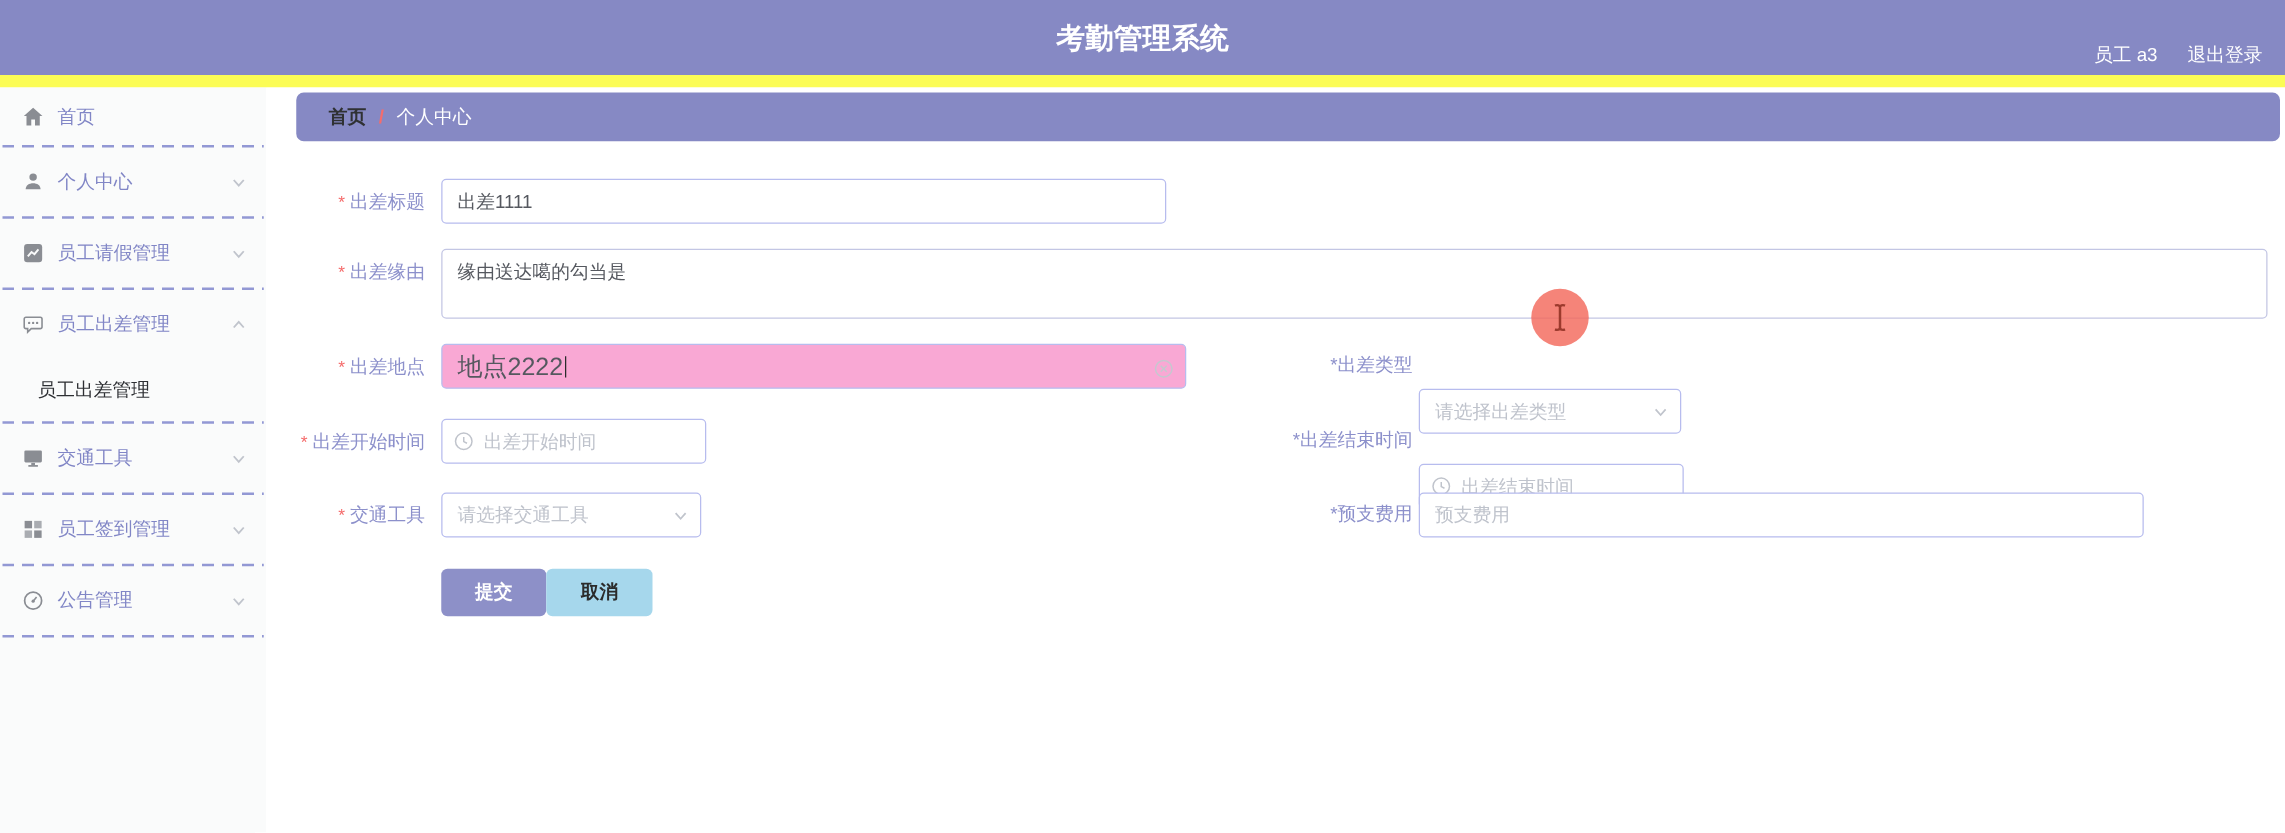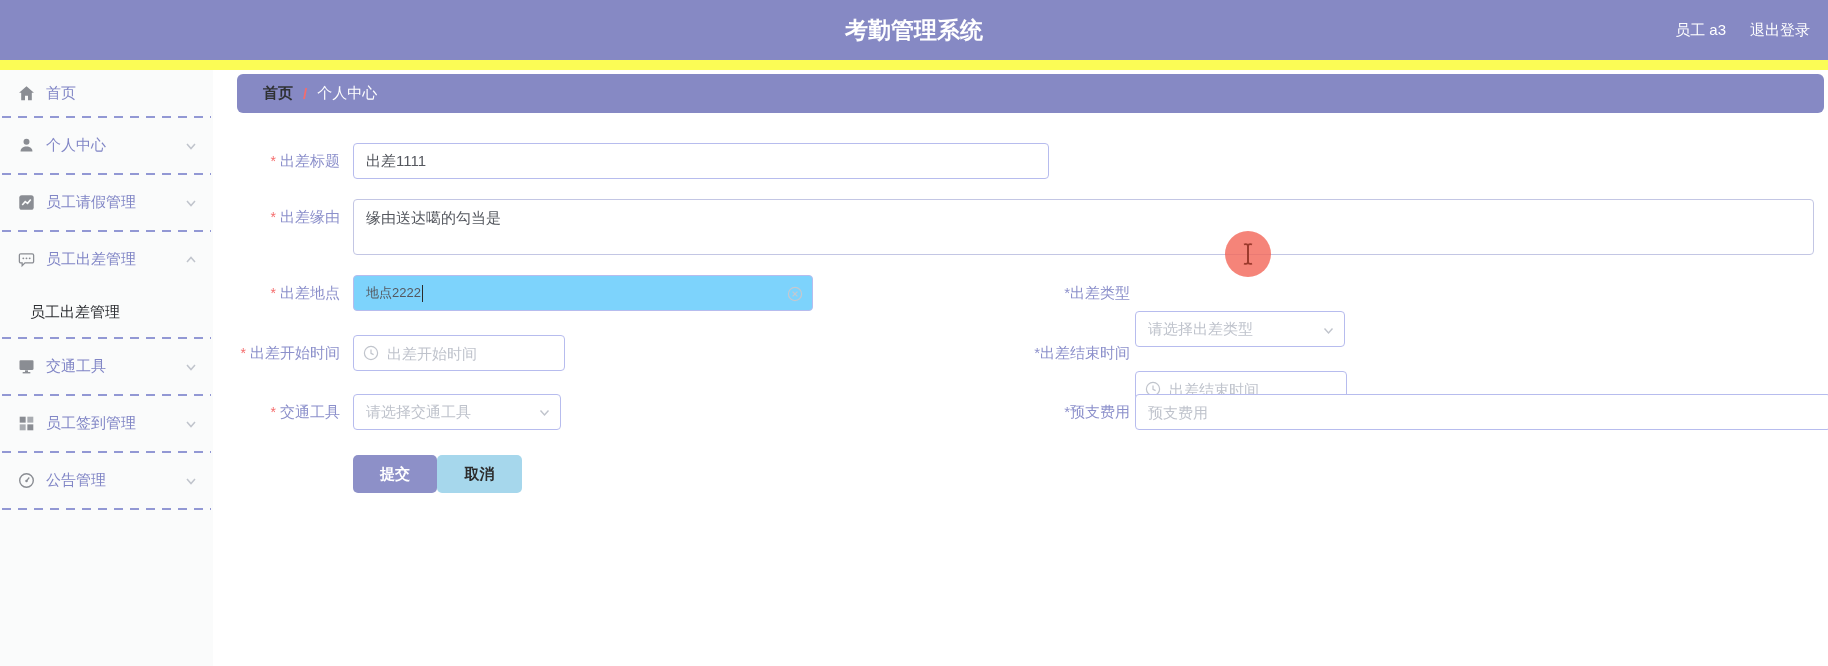--- a/index.html
+++ b/index.html
@@ -4,21 +4,21 @@
 <style>
   * { margin:0; padding:0; box-sizing:border-box; }
   html,body { width:1828px; height:666px; overflow:hidden; background:#fff;
     font-family:"Liberation Sans","DejaVu Sans",sans-serif; }
   body { position:relative; }
 
   
   .topbar { position:relative; height:60px; background:#8689c4; }
   .topbar-title { position:absolute; left:0; right:0; top:0; height:60px;
     line-height:60px; text-align:center; color:#fff; font-size:23px; font-weight:bold; }
-  .topbar-right { position:absolute; right:18px; top:0; height:60px;
+  .topbar-right { position:absolute; right:18px; top:14px; height:60px;
     display:flex; align-items:center; gap:24px; color:#fff; font-size:15px; }
   .topbar-right .link { cursor:pointer; }
   .yellow-bar { height:10px; background:#fbfc55; }
 
   
   .layout { display:flex; height:596px; }
   .sidebar { width:213px; background:#fafbfb; flex:none; padding-top:0; }
   .content { flex:1; background:#fff; position:relative; }
 
   
@@ -52,28 +52,28 @@
   .f-label .req { color:#f56c6c; margin-right:4px; font-size:14px; }
   .f-label2 { position:absolute; left:760px; top:0; width:157px; text-align:right;
     line-height:36px; color:#8c90cb; font-size:15px; white-space:nowrap; }
   .pos1 { position:absolute; left:140px; top:0; }
   .pos2 { position:absolute; left:922px; top:0; }
 
   .inp { height:36px; border:1px solid #b7bcee; border-radius:4px; background:#fff;
     font-family:"Liberation Sans","DejaVu Sans",sans-serif; font-size:15px;
     color:#55585f; padding:0 12px; outline:none; }
   .inp::placeholder { color:#bfc3cc; }
-  .w580 { width:696px; }
+  .w580 { width:580px; }
   textarea.inp { width:1461px; height:56px; padding:8px 12px; resize:none;
     border-color:#c3c6e4; line-height:20px; }
   .ta-wrap { position:relative; }
 
-  .fake-field { position:relative; width:460px; height:36px; border:1px solid #b7bcee;
-    border-radius:4px; background:#7dd3fc; display:flex; align-items:center;
-    padding:0 30px 0 12px; font-size:13px; color:#55585f; cursor:text; }
+  .fake-field { position:relative; width:596px; height:36px; border:1px solid #b7bcee;
+    border-radius:4px; background:#f9a8d4; display:flex; align-items:center;
+    padding:0 30px 0 12px; font-size:20px; color:#55585f; cursor:text; }
   .caret { display:inline-block; width:1px; height:17px; background:#2b2b2b; margin-left:1px; }
   .clear-ic { position:absolute; right:9px; top:10px; width:16px; height:16px; }
 
   .sel { position:relative; height:36px; border:1px solid #b7bcee; border-radius:4px;
     background:#fff; display:flex; align-items:center; padding:0 30px 0 12px;
     font-size:15px; color:#bfc3cc; cursor:pointer; }
   .sel .sel-chev { position:absolute; right:9px; top:11px; width:13px; height:13px; }
   .w210 { width:210px; } .w208 { width:208px;font-family:Liberation Serif, serif; }
 
   .ph-input { position:relative; }

